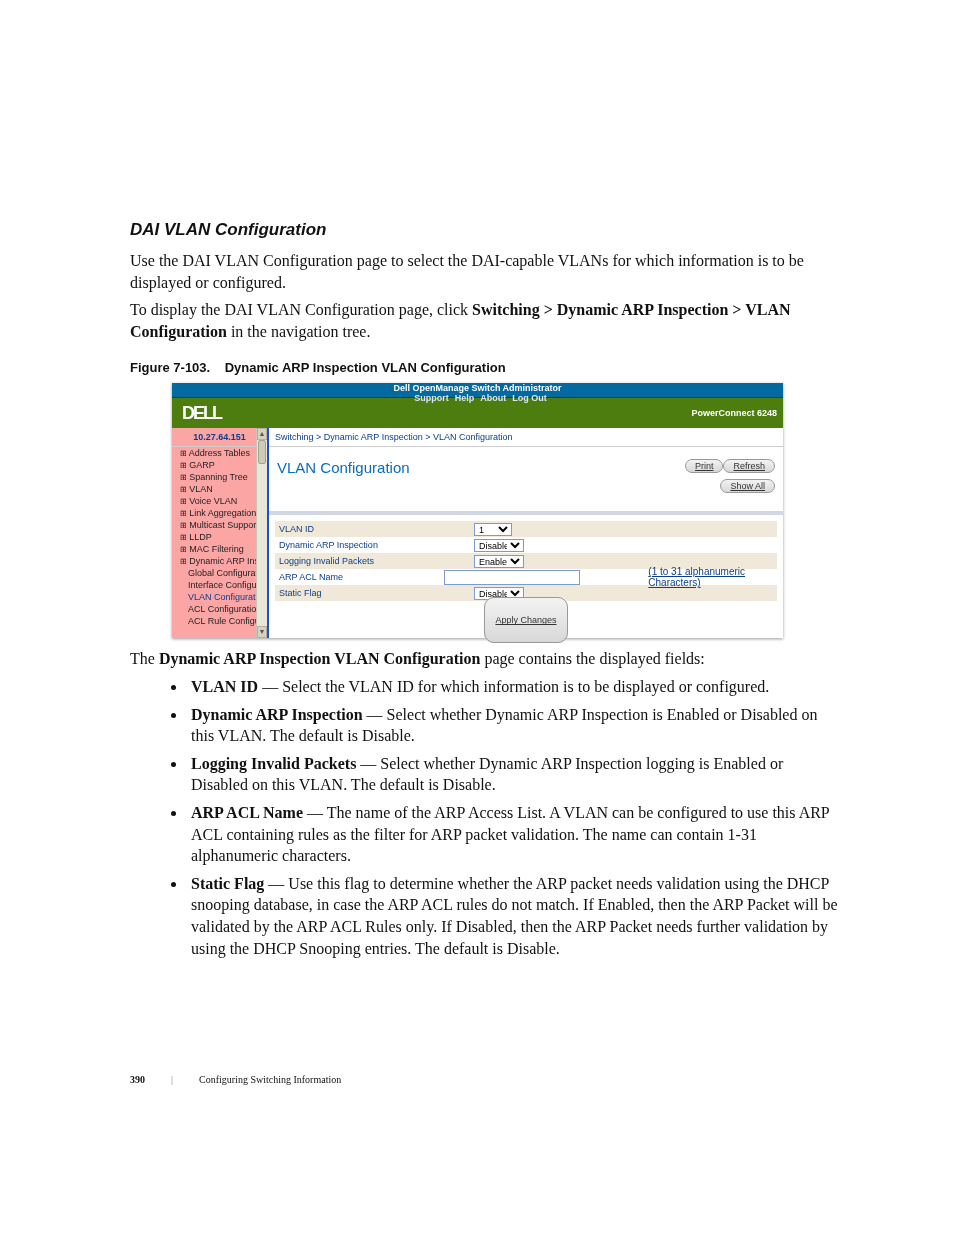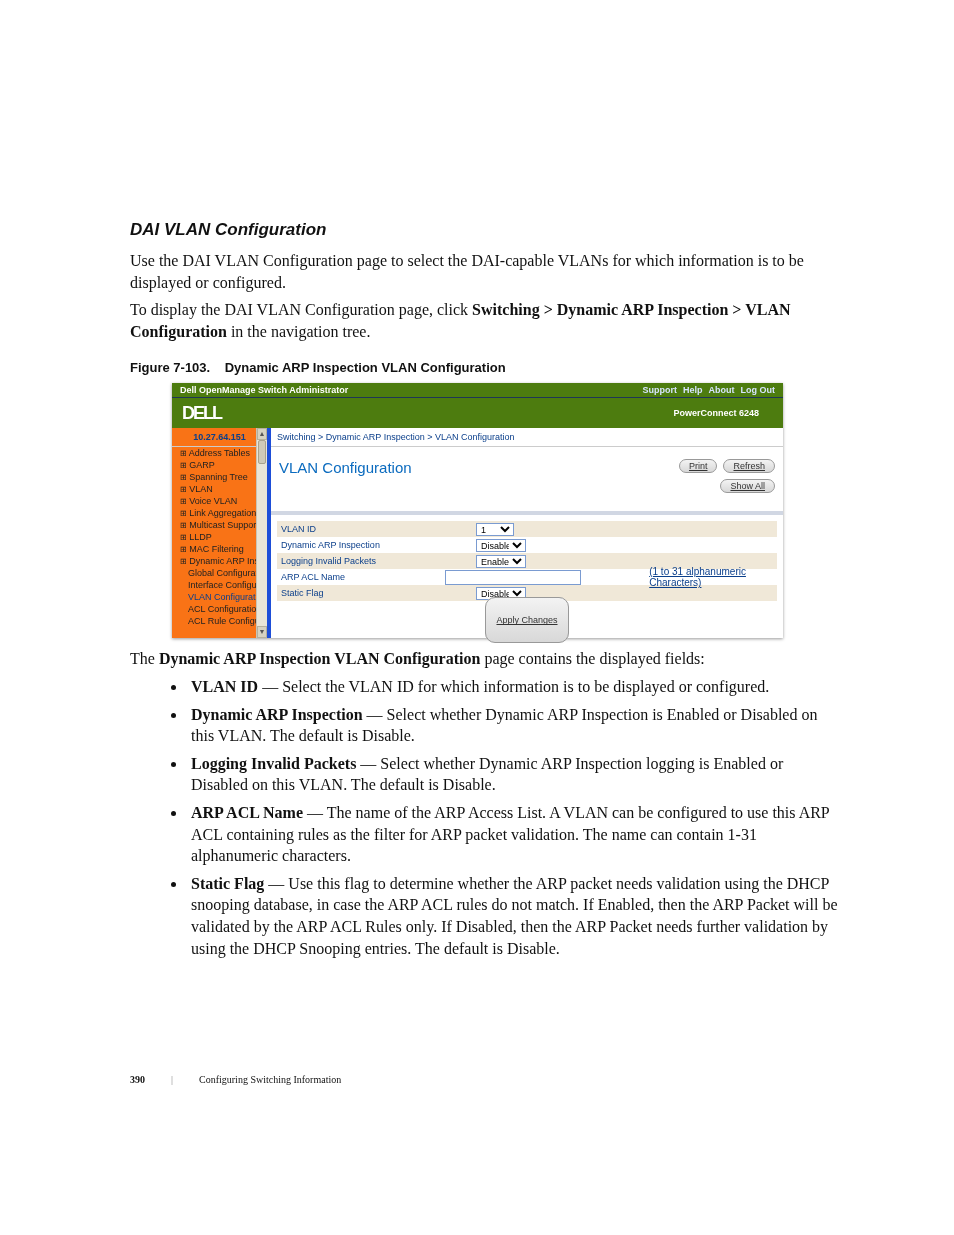--- a/index.html
+++ b/index.html
@@ -37,50 +37,51 @@
     width: 611px;
     margin-left: 42px;
     font-family: Arial, Helvetica, sans-serif;
     font-size: 9px;
     box-shadow: 0 1px 3px rgba(0,0,0,.4);
     background: #fff;
   }
   .ss-topbar {
     display: flex;
     align-items: center;
-    background: #4d7c0f;
+    background: #0369a1;
     color: #fff;
     height: 14px;
     padding: 0 8px;
     font-weight: bold;
+    flex-direction: column;
   }
   .ss-topbar-title { flex:1; font-size:9px; }
   .ss-toplink { margin-left:6px; color:#d7e5ff; font-size:9px; }
   .ss-logo-band {
     display:flex;
     align-items:center;
     background:#4d7c0f;
     height:30px;
     border-top:1px solid #1e3656;
   }
   .ss-logo {
     color:#fff;
     font-weight:bold;
     font-size:18px;
     font-family: Arial, sans-serif;
     letter-spacing:-2px;
     padding-left:10px;
     flex:1;
   }
-  .ss-model { color:#fff; font-size:9px; font-weight:bold; padding-right:24px; }
+  .ss-model { color:#fff; font-size:9px; font-weight:bold; padding-right:6px; }
   .ss-body { display:flex; }
   .ss-nav {
     width:95px;
-    border-right:4px solid #1d4ed8;
-    background:#f97316;
+    border-right:2px solid #1d4ed8;
+    background:#fca5a5;
     position:relative;
     overflow:hidden;
     min-height:210px;
   }
   .ss-ip {
     text-align:center;
     color:#0b3f8b;
     font-weight:bold;
     font-size:9px;
     padding:4px 0 4px 0;
@@ -123,21 +124,21 @@
   .ss-panel-head {
     color:#0b6bbf;
     font-size:15px;
     font-weight:normal;
     padding:12px 8px 18px 8px;
     display:flex;
     align-items:flex-start;
   }
   .ss-panel-title { flex:1; }
   .ss-head-buttons { display:flex; flex-direction:column; gap:6px; align-items:flex-end; }
-  .ss-btn-row { display:flex; gap:6px; }
+  .ss-btn-row { display:flex; }
   .ss-btn {
     background:linear-gradient(#f3f3f3,#d8d8d8);
     border:1px solid #999;
     border-radius:10px;
     font-size:9px;
     padding:1px 9px;
     color:#333;
     text-decoration:underline;
   }
   .ss-form-area {

